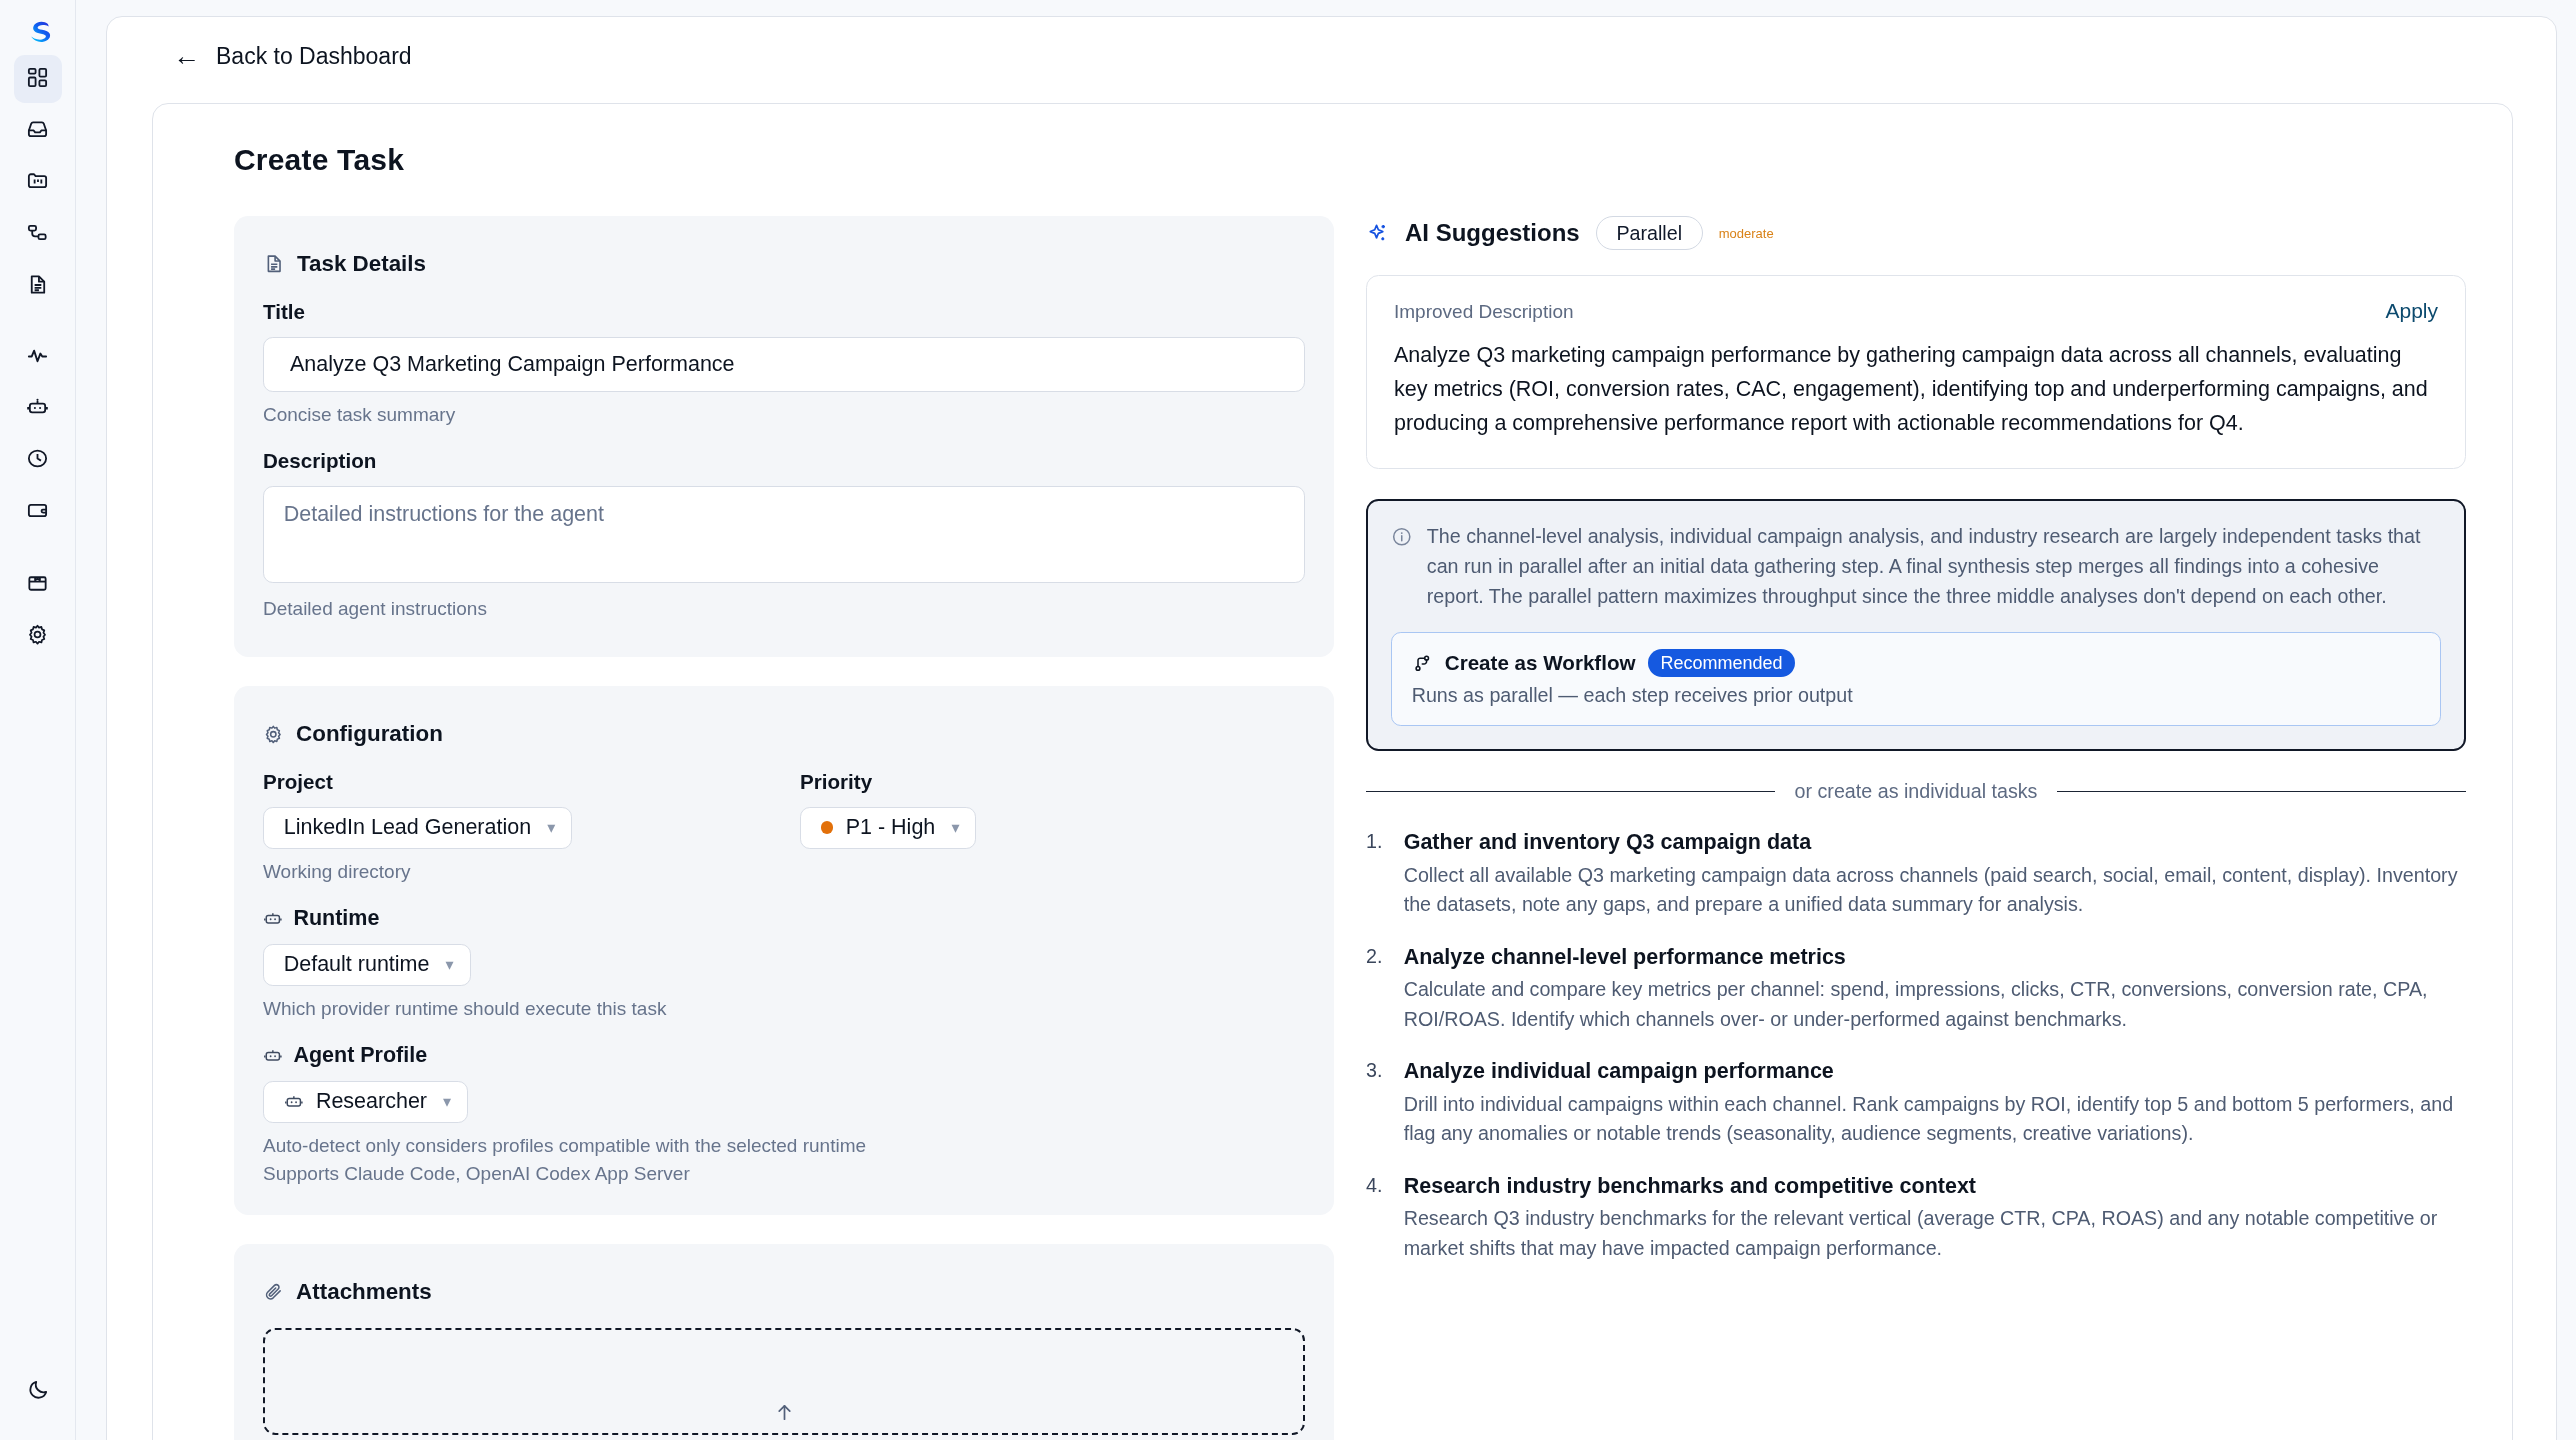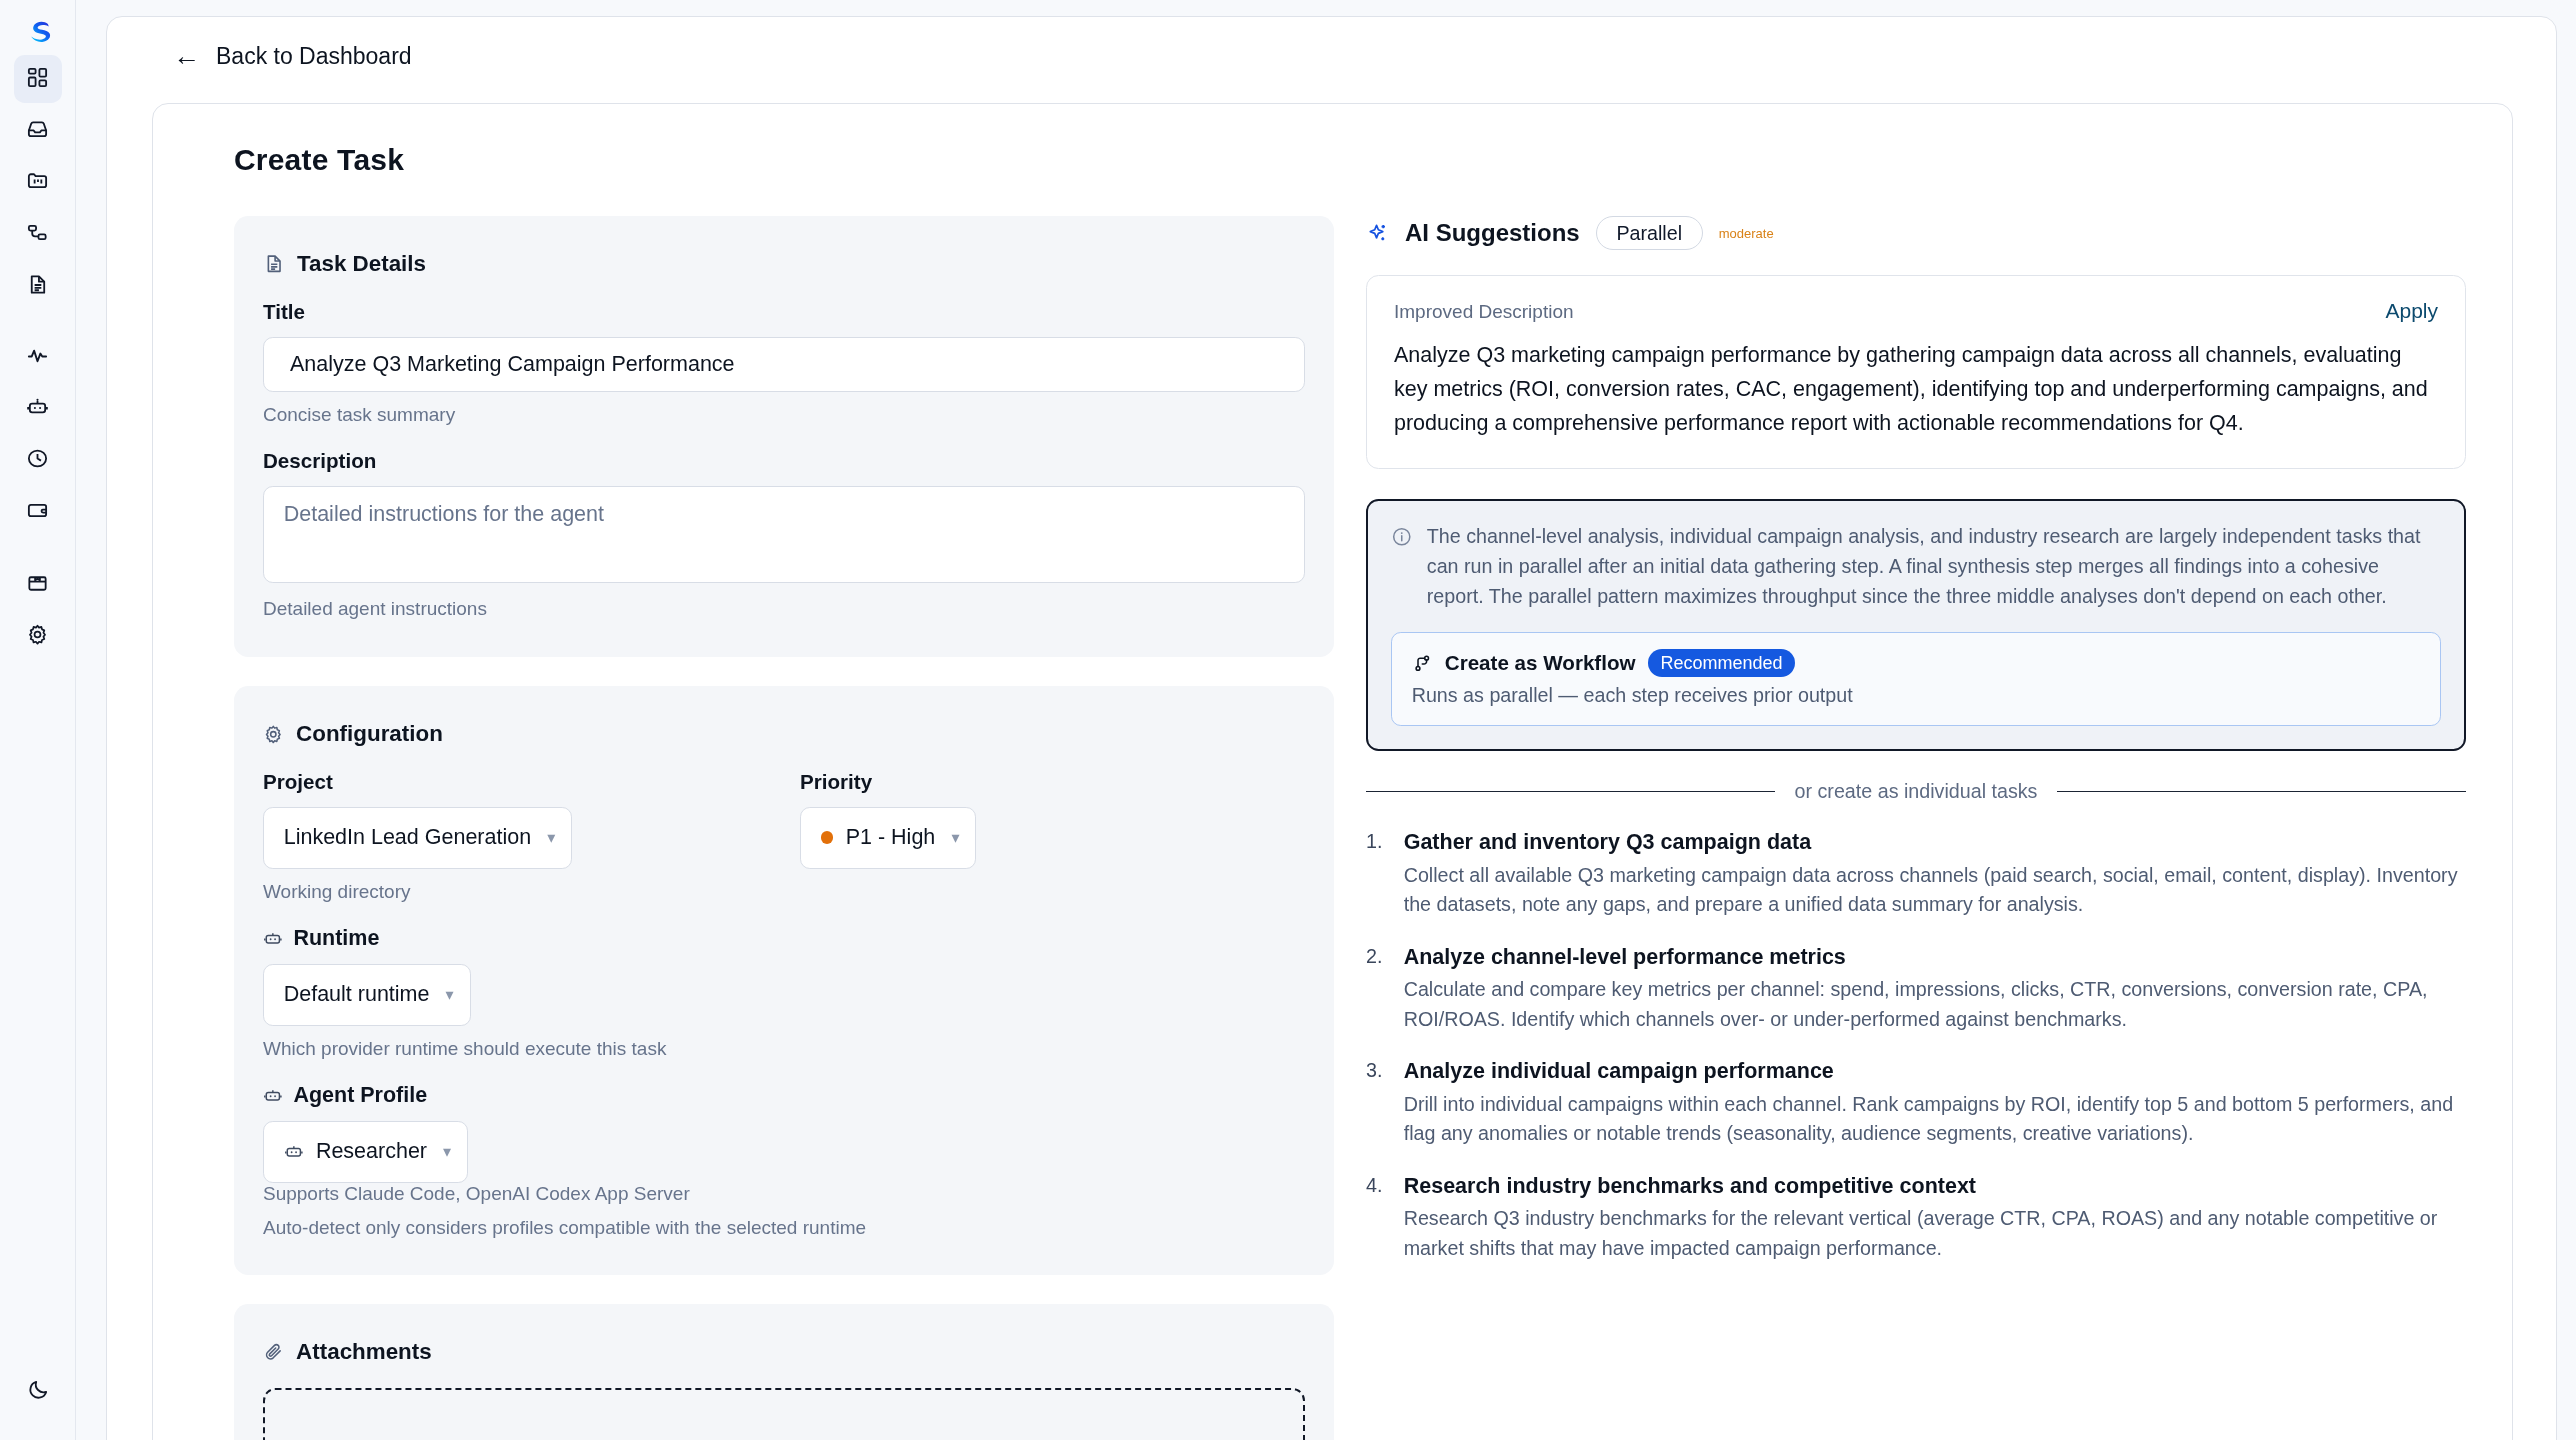--- a/index.html
+++ b/index.html
@@ -72,21 +72,21 @@
     border-radius: 9.8px; font-size: 21.5px; color: #67748c; padding: 14.3px 19.7px;
     resize: none; font-family: "Liberation Sans", sans-serif; line-height: 1.3;
   }
   .text-area::placeholder { color: #67748c; }
 
   .row2 { display: flex; gap: 0; }
   .row2 > div:first-child { width: 537px; }
 
   .select {
     display: inline-flex; align-items: center; gap: 12.5px;
-    height: 62px; background: #fff; border: 0.9px solid #d8dde6; border-radius: 9.8px;
+    height: 42px; background: #fff; border: 0.9px solid #d8dde6; border-radius: 9.8px;
     padding: 0 16px 0 19.7px; font-size: 21.5px; color: #0d1420;
   }
   .select .chev { color: #8b97ab; font-size: 16px; margin-left: 3.6px; }
   .select .dot { width: 12.5px; height: 12.5px; border-radius: 50%; }
   .select .ico { color: #3f4b60; display: flex; }
   .sub-head { display: flex; align-items: center; gap: 10.7px; font-size: 21.5px; font-weight: bold; margin: 0 0 12.5px 0; }
   .sub-head .ico { color: #3f4b60; display: flex; }
 
   .dropzone {
     margin-top: 5.4px; border: 2.7px dashed #111827; border-radius: 12.5px;
@@ -381,22 +381,22 @@
                 <rect x="4" y="8" width="16" height="9" rx="2.4"></rect>
                   <path d="M12 5.2V8"></path>
                 <circle cx="9.3" cy="12.5" r="1.1" fill="currentColor" stroke="none"></circle>
                   <circle cx="14.7" cy="12.5" r="1.1" fill="currentColor" stroke="none"></circle>
                 <path d="M2.2 11.5v2.6M21.8 11.5v2.6"></path>
               </svg>
             </span>
             <span>Researcher</span>
             <span class="chev">▾</span>
           </div>
+          <div class="field-hint" style="margin-bottom:5.4px">Auto-detect only considers profiles compatible with the selected runtime</div>
           <div class="field-hint" style="margin:0">Supports Claude Code, OpenAI Codex App Server</div>
-          <div class="field-hint" style="margin-bottom:5.4px">Auto-detect only considers profiles compatible with the selected runtime</div>
         </div>
 
         <div class="panel">
           <div class="panel-head">
             <span class="ico">
               <svg width="20.6" height="20.6" viewBox="0 0 24 24" fill="none" stroke="currentColor" stroke-width="1.8" stroke-linecap="round" stroke-linejoin="round">
                 <path d="M20 11.5l-8.1 8.1a4.6 4.6 0 01-6.5-6.5l8-8a3 3 0 014.3 4.3l-8 8a1.5 1.5 0 01-2.1-2.1l7.2-7.2"></path>
               </svg>
             </span>
             <span>Attachments</span>

